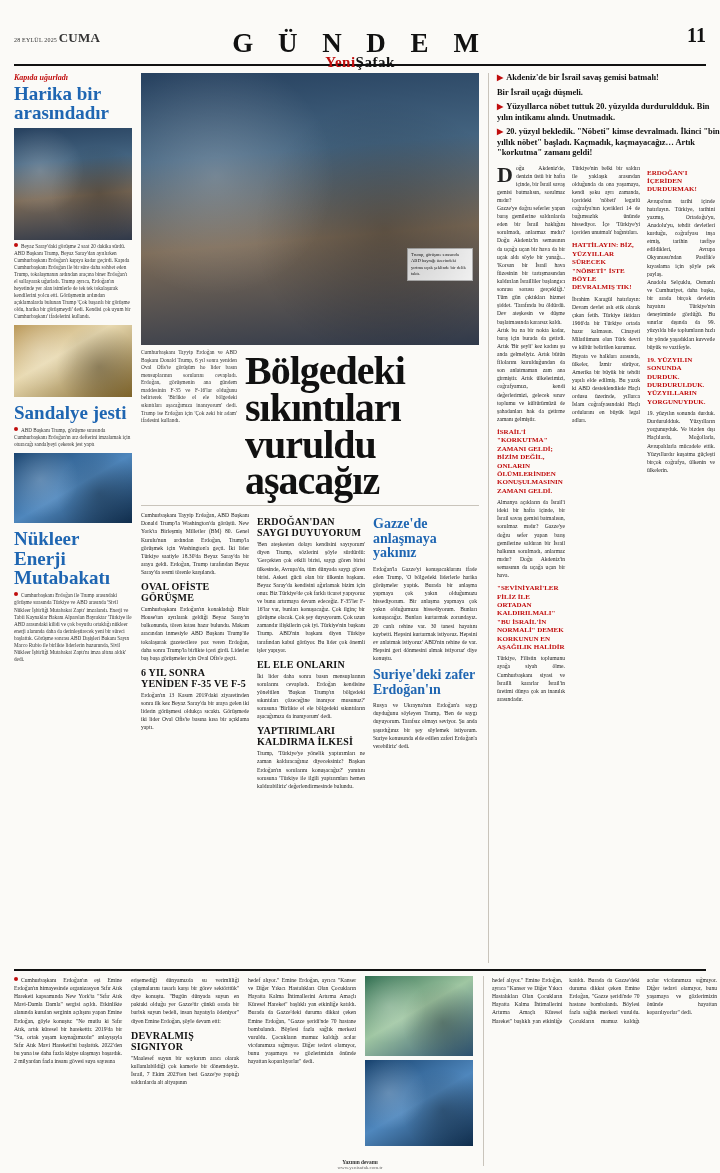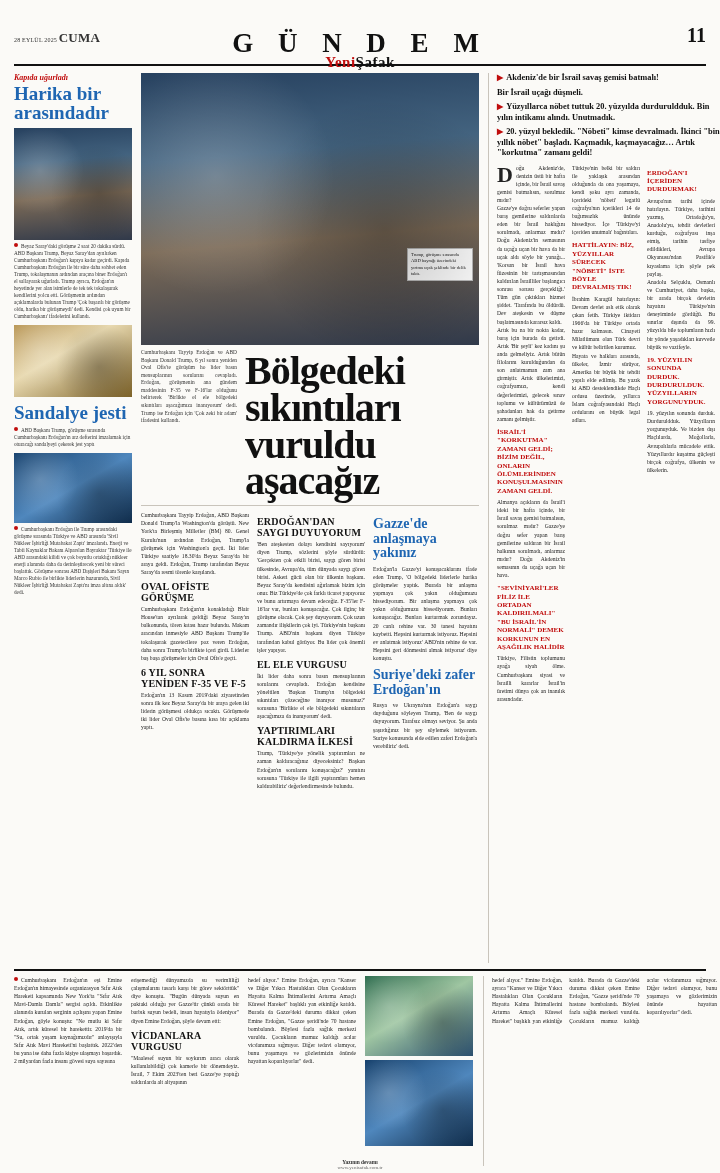--- a/index.html
+++ b/index.html
@@ -119,20 +119,21 @@
 
       <div class="ph gold" style="width:118px;height:72px;margin-top:5px;"></div>
 
       <div class="headline-red hl-blue" style="margin-top:6px;">Sandalye jesti</div>
       <div class="photo-cap">
         <span class="bullet"></span><span>ABD Başkanı Trump, görüşme sırasında Cumhurbaşkanı Erdoğan'ın arz defterini imzalamak için oturacağı sandalyeyi çekerek jest yaptı</span>
       </div>
 
       <div class="ph blue" style="width:118px;height:70px;margin-top:5px;"></div>
 
+      <div class="headline-red hl-blue" style="margin-top:6px;">Nükleer Enerji Mutabakatı</div>
       <div class="photo-cap">
         <span class="bullet"></span><span>Cumhurbaşkanı Erdoğan ile Trump arasındaki görüşme sırasında Türkiye ve ABD arasında 'Sivil Nükleer İşbirliği Mutabakat Zaptı' imzalandı. Enerji ve Tabii Kaynaklar Bakanı Alparslan Bayraktar 'Türkiye ile ABD arasındaki kilidi ve çok boyutlu ortaklığı nükleer enerji alanında daha da derinleştirecek yeni bir süreci başlattık. Görüşme sonrası ABD Dışişleri Bakanı Sayın Marco Rubio ile birlikte liderlerin huzurunda, Sivil Nükleer İşbirliği Mutabakat Zaptı'nı imza altına aldık' dedi.</span>
       </div>
 
     </div>
 
     <div class="col-mid">
 
       <div class="mainart ph people">
         <div class="tagbox">Trump, görüşme sırasında ABD bayrağı üzerindeki yırtma uçak şeklinde bir delik taktı.</div>
@@ -153,21 +154,21 @@
         <div style="width:108px;">
           <div class="small">Cumhurbaşkanı Tayyip Erdoğan, ABD Başkanı Donald Trump'la Washington'da görüştü. New York'ta Birleşmiş Milletler (BM) 80. Genel Kurulu'nun ardından Erdoğan, Trump'la görüşmek için Washington'a geçti. İki lider Türkiye saatiyle 18.30'da Beyaz Saray'da bir araya geldi. Erdoğan, Trump tarafından Beyaz Saray'da resmi törenle karşılandı.</div>
           <div class="sub-h">OVAL OFİSTE GÖRÜŞME</div>
           <div class="small">Cumhurbaşkanı Erdoğan'ın konakladığı Blair House'tan ayrılarak geldiği Beyaz Saray'ın balkonunda, tören kıtası hazır bulundu. Makam aracından inmesiyle ABD Başkanı Trump'ile tokalaşarak gazetecilere poz veren Erdoğan, daha sonra Trump'la birlikte içeri girdi. Liderler baş başa görüşmeler için Oval Ofis'e geçti.</div>
           <div class="sub-h">6 YIL SONRA YENİDEN F-35 VE F-5</div>
           <div class="small">Erdoğan'ın 13 Kasım 2019'daki ziyaretinden sonra ilk kez Beyaz Saray'da bir araya gelen iki liderin görüşmesi oldukça sıcaktı. Görüşmede iki lider Oval Ofis'te basına kısa bir açıklama yaptı.</div>
         </div>
         <div style="width:108px;">
           <div class="sub-h">ERDOĞAN'DAN SAYGI DUYUYORUM</div>
           <div class="small">'Ben ateşkesten dolayı kendisini sayıyorum' diyen Trump, sözlerini şöyle sürdürdü: 'Gerçekten çok etkili birisi, saygı gören birisi ülkesinde, Avrupa'da, tüm dünyada saygı gören birisi. Askeri gücü olan bir ülkenin başkanı. Beyaz Saray'da kendisini ağırlamak bizim için onur. Biz Türkiye'de çok farklı ticaret yapıyoruz ve bunu artırmaya devam edeceğiz. F-35'ler F-16'lar var, bunları konuşacağız. Çok ilginç bir görüşme olacak. Çok şey duyuyorum. Çok uzun zamandır ilişkilerin çok iyi. Türkiye'nin başkanı Trump. ABD'nin başkanı diyen Türkiye tarafından kabul görüyor. Bu lider çok önemli işler yapıyor.</div>
-          <div class="sub-h">EL ELE VURGUSU</div>
+          <div class="sub-h">EL ELE ONLARIN</div>
           <div class="small">İki lider daha sonra basın mensuplarının sorularını cevapladı. Erdoğan kendisine yöneltilen 'Başkan Trump'ın bölgedeki sıkıntıları çözeceğine inanıyor musunuz?' sorusuna 'Birlikte el ele bölgedeki sıkıntıların aşacağımıza da inanıyorum' dedi.</div>
           <div class="sub-h">YAPTIRIMLARI KALDIRMA İLKESİ</div>
           <div class="small">Trump, 'Türkiye'ye yönelik yaptırımları ne zaman kaldıracağınız diyeceksiniz? Başkan Erdoğan'ın sorularını konuşacağız?' yanıtını sorusuna 'Türkiye ile ilgili yaptırımları hemen kaldırabiliriz' değerlendirmesinde bulundu.</div>
         </div>
         <div style="width:104px;">
           <div class="sec-h-blue">Gazze'de anlaşmaya yakınız</div>
           <div class="small">Erdoğan'la Gazze'yi konuşacaklarını ifade eden Trump, 'O bölgedeki liderlerle harika görüşmeler yaptık. Burada bir anlaşma yapmaya çok yakın olduğumuzu hissediyorum. Bir anlaşma yapmaya çok yakın olduğumuzu hissediyorum. Bunları konuşacağız. Bunları kurtarmak zorundayız. 20 canlı rehine var. 30 tanesi hayatını kaybetti. Hepsini kurtarmak istiyoruz. Hepsini ev anlatmak istiyoruz' ABD'nin rehine de var. Hepsini geri dönmesini almak istiyoruz' diye konuştu.</div>
           <div class="sec-h-blue">Suriye'deki zafer Erdoğan'ın</div>
           <div class="small">Rusya ve Ukrayna'nın Erdoğan'a saygı duyduğunu söyleyen Trump, 'Ben de saygı duyuyorum. Tarafsız olmayı seviyor. Şu anda şaşırdığınız bir şey söylemek istiyorum. Suriye konusunda elde edilen zaferi Erdoğan'a verebiliriz' dedi.</div>
         </div>
@@ -224,21 +225,21 @@
   <div class="bottom">
     <div style="width:460px;flex:none;">
       <div style="display:flex;gap:9px;">
         <div style="width:108px;">
           <div class="small">
             <span class="bullet"></span><span>Cumhurbaşkanı Erdoğan'ın eşi Emine Erdoğan'ın himayesinde organizasyon Sıfır Atık Hareketi kapsamında New York'ta "Sıfır Atık Mavi-Damla Damla" sergisi açıldı. Etkinlikte alanında kurulan serginin açılışını yapan Emine Erdoğan, göyle konuştu: "Ne mutlu ki Sıfır Atık, artık küresel bir harekettir. 2019'da bir "Su, ortak yaşam kaynağımızdır" anlayışıyla Sıfır Atık Mavi Hareketi'ni başlattık. 2022'den bu yana ise daha fazla kişiye ulaşmayı başardık. 2 milyardan fazla insanı gövesi suya sayısına</span>
           </div>
         </div>
         <div style="width:108px;">
           <div class="small">erişemediği dünyamızda su verimliliği çalışmalarını tasarlı karşı bir görev sektörttük" diye konuştu. "Bugün dünyada suyun en paktaki olduğu yer Gazze'tir çünkü orada bir barbık suyun bedeli, insan hayatıyla ödeniyor" diyen Emine Erdoğan, şöyle devam etti:</div>
-          <div class="sub-h">VİCDANLARA VURGUSU</div>
+          <div class="sub-h">DEVRALMIŞ SIGNIYOR</div>
           <div class="small">"Maalesef suyun bir soykırım aracı olarak kullanılabildiği çok kamerle bir dönemdeyiz. İsrail, 7 Ekim 2023'ten beri Gazze'ye yaptığı saldırılarda alt altyapının</div>
         </div>
         <div style="width:108px;">
           <div class="small">hedef alıyor." Emine Erdoğan, ayrıca "Kanser ve Diğer Yıkıcı Hastalıkları Olan Çocukların Hayatta Kalma İhtimallerini Artırma Amaçlı Küresel Hareket" başlıklı yan etkinliğe katıldı. Burada da Gazze'deki duruma dikkat çeken Emine Erdoğan, "Gazze şeridi'nde 70 hastane bombalandı. Böylesi fazla sağlık merkezi vuruldu. Çocukların mamuz kaldığı acılar vicdanımıza sığmıyor. Diğer tedavi olamıyor, bunu yaşamaya ve gözlerimizin önünde hayattan koparılıyorlar" dedi.</div>
         </div>
         <div style="width:108px;">
           <div class="ph map" style="width:108px;height:80px;"></div>
           <div class="ph blue" style="width:108px;height:86px;margin-top:4px;"></div>
         </div>
       </div>

